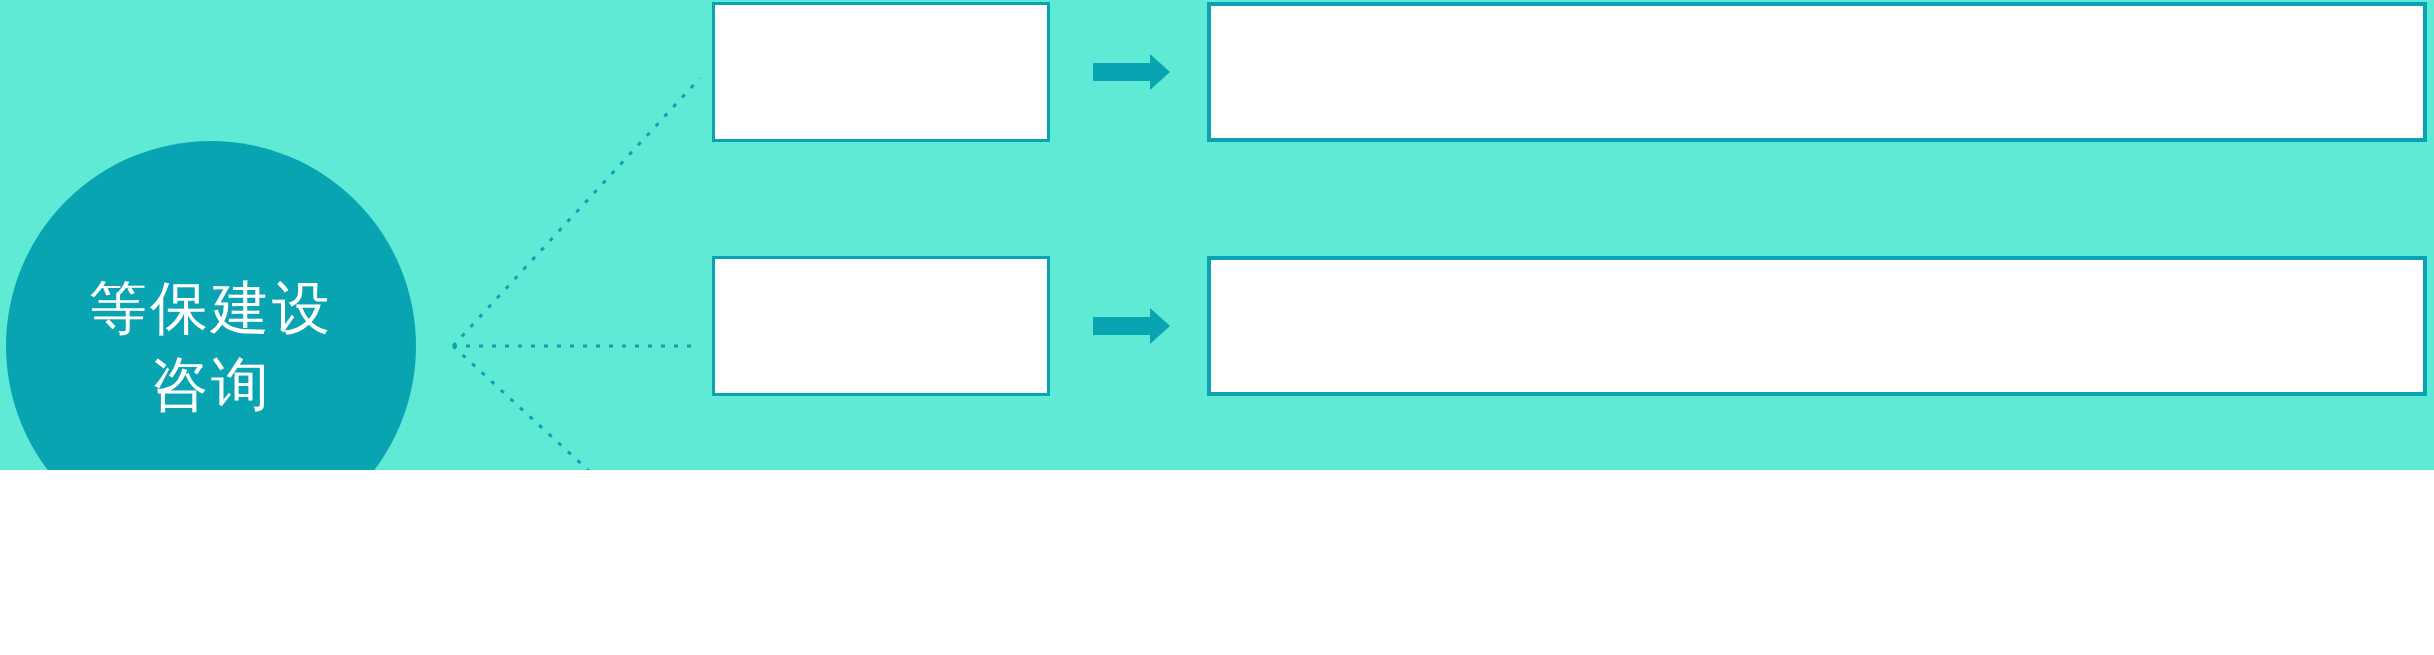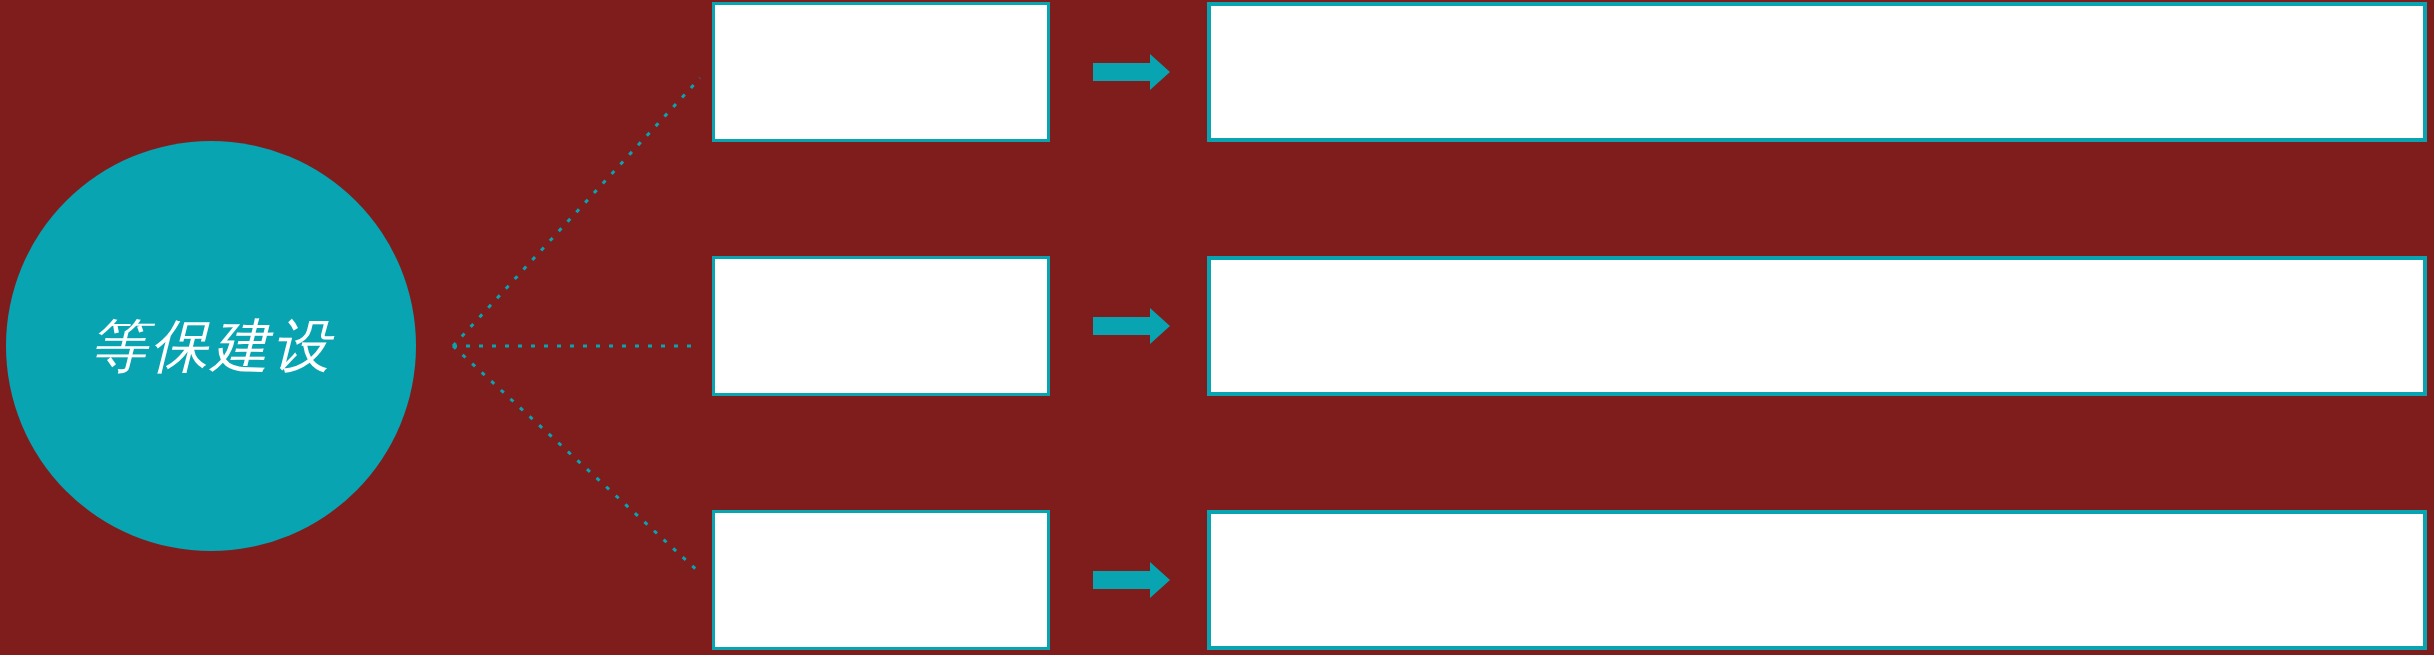--- a/index.html
+++ b/index.html
@@ -4,24 +4,23 @@
 <style>
   html, body {
     margin: 0;
     padding: 0;
     background: #ffffff;
     font-family: "Liberation Sans", sans-serif;
   }
   .canvas {
     position: relative;
     width: 2434px;
-    height: 655px;
-    background: #7f1d1d;
+    height: 470px;
+    background: #5eead4;
     overflow: hidden;
-    font-style: italic;
   }
   
   .root-circle {
     position: absolute;
     left: 6px;
     top: 141px;
     width: 410px;
     height: 410px;
     border-radius: 50%;
     background: #08a4b2;
@@ -80,21 +79,21 @@
   .arrow.row0 { top: 54px; }
   .arrow.row1 { top: 308px; }
   .arrow.row2 { top: 562px; }
 </style>
 </head>
 <body>
 
 <div class="canvas">
 
   <div class="root-circle">
-    <div class="label"><span>等保建设</span><br></div>
+    <div class="label"><span>等保建设</span><br><span>咨询</span></div>
   </div>
 
   <svg class="connectors" viewBox="0 0 2434 655" xmlns="http://www.w3.org/2000/svg" aria-hidden="true">
     <line x1="453" y1="346" x2="700" y2="78" stroke="#08a4b2" stroke-width="3" stroke-dasharray="4 9"></line>
     <line x1="453" y1="346" x2="700" y2="346" stroke="#08a4b2" stroke-width="3" stroke-dasharray="4 9"></line>
     <line x1="453" y1="346" x2="700" y2="573" stroke="#08a4b2" stroke-width="3" stroke-dasharray="4 9"></line>
   </svg>
 
   <div class="branch-box row0">
     <span></span>

